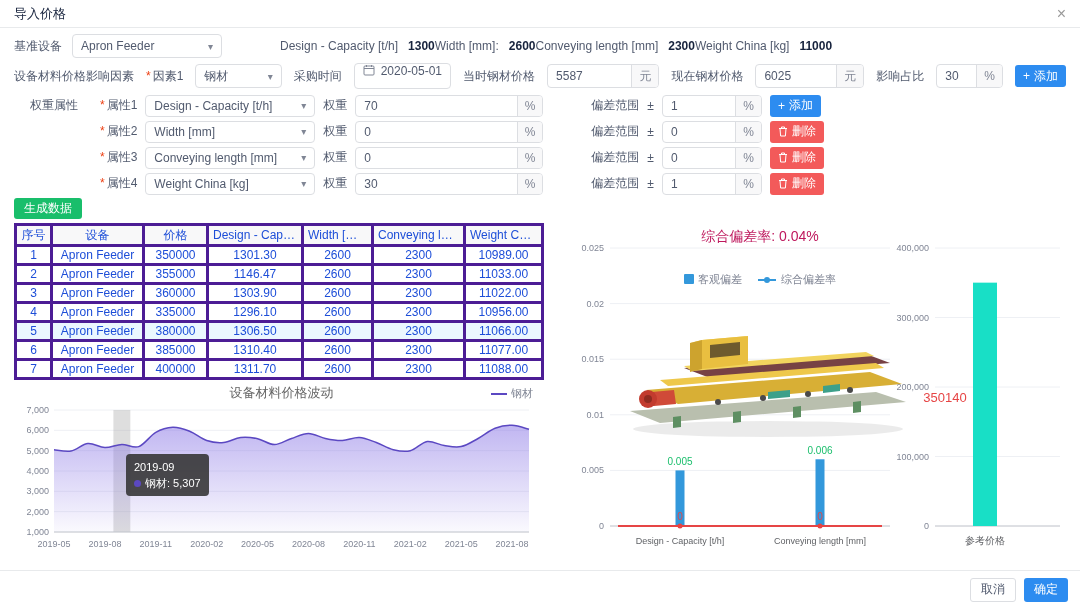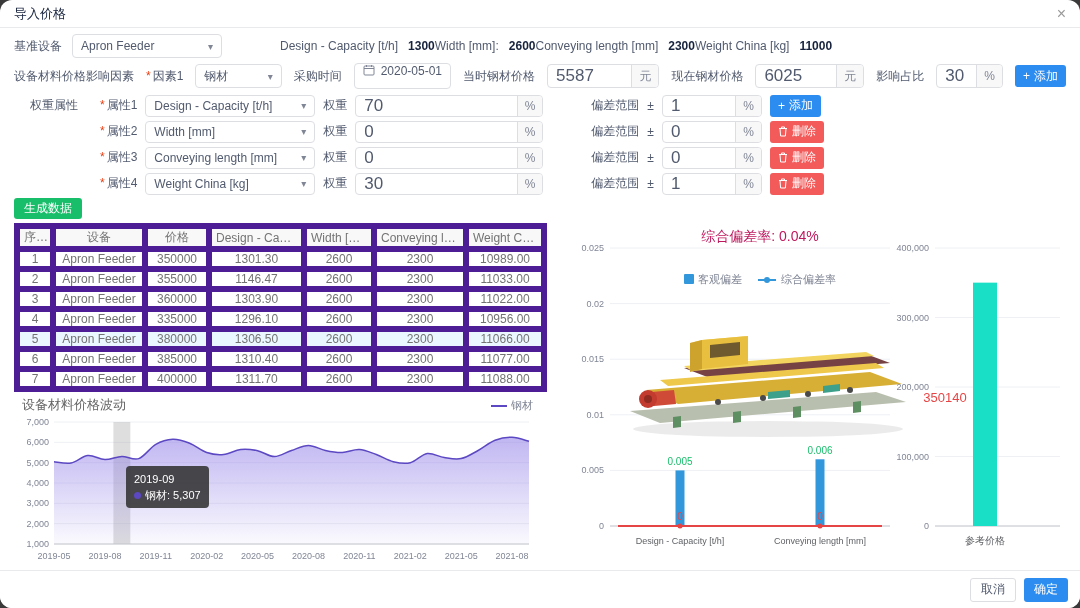--- a/index.html
+++ b/index.html
@@ -1,34 +1,34 @@
 <!DOCTYPE html>
 <html><head>
 <meta charset="utf-8">
 <style>
   *{margin:0;padding:0;box-sizing:border-box}
   html,body{width:1080px;height:608px;overflow:hidden}
   body{background:#3a3a3a;font-family:"Liberation Sans","DejaVu Sans",sans-serif;font-size:12px;color:#515a6e}
   svg text{font-family:"Liberation Sans","DejaVu Sans",sans-serif}
-  .modal{position:absolute;inset:0;background:#fff;border-radius:12px;overflow:hidden}
+  .modal{position:absolute;inset:0;background:#fff;border-radius:0;overflow:hidden}
   .hdr{height:28px;display:flex;align-items:center;justify-content:space-between;padding:0 14px;border-bottom:1px solid #e8eaec}
   .title{font-size:13px;color:#17233d}
   .close{color:#999;font-size:16px;cursor:pointer;line-height:1}
   .row{display:flex;align-items:center;height:24px;margin:6px 14px 0}
   .row2{gap:12px}
   .lbl{color:#515a6e;white-space:nowrap}
   .reqlbl{white-space:nowrap}
   .req{color:#ed4014;font-style:normal;margin-right:2px}
   .select{display:inline-flex;align-items:center;justify-content:space-between;border:1px solid #dcdee2;border-radius:4px;height:24px;padding:0 8px;background:#fff;color:#515a6e;cursor:pointer;white-space:nowrap}
   .caret{color:#808695;font-size:10px;margin-left:6px}
   .specs{flex:1;display:flex;margin-left:58px;margin-right:8px}
   .spec{white-space:nowrap}
   .sval{font-weight:bold;color:#17233d;margin-left:10px}
   .igroup{display:inline-flex;align-items:center;border:1px solid #dcdee2;border-radius:4px;height:24px;overflow:hidden;background:#fff}
-  .igroup input{border:none;outline:none;height:100%;padding:0 8px;flex:1;min-width:0;font-size:17px;color:#515a6e;font-family:inherit;background:transparent}
+  .igroup input{border:none;outline:none;height:100%;padding:0 8px;flex:1;min-width:0;font-size:12px;color:#515a6e;font-family:inherit;background:transparent}
   .unit{border-left:1px solid #dcdee2;background:#f8f8f9;height:100%;display:flex;align-items:center;padding:0 7px;color:#808695}
   .datebox{display:inline-flex;align-items:flex-start;gap:6px;border:1px solid #dcdee2;border-radius:4px;height:26px;padding:0 8px;width:98px;color:#515a6e;white-space:nowrap;cursor:pointer}
   .btn{border:none;border-radius:3px;font-size:12px;height:24px;display:inline-flex;align-items:center;justify-content:center;padding:0 10px;cursor:pointer;font-family:inherit;white-space:nowrap}
   .btn.blue{background:#2d8cf0;color:#fff}
   .btn.red{background:#f35a5a;color:#fff}
   .btn.green{background:#19be6b;color:#fff;height:21px}
   .btn.plain{background:#fff;border:1px solid #dcdee2;color:#515a6e}
   .btn.small{height:22px;padding:0 8px}
   .bicon{margin-right:4px;display:inline-flex;align-items:center}
   #wrows{margin-top:6px}
@@ -36,25 +36,25 @@
   .wlead{width:62px;white-space:nowrap}
   .wrow .select{width:170px;height:22px}
   .wrow .igroup{height:22px}
   .wgrp{width:188px}
   .dgrp{width:100px}
   .devlbl{margin-left:40px}
   .pm{color:#515a6e}
   .genrow{margin:3px 0 0 14px;height:21px}
   .tablewrap{margin:4px 0 0 14px;width:527px}
   table{border-collapse:collapse;width:100%;font-size:12px;table-layout:fixed}
-  th,td{border:6px solid #4c1d95;text-align:center;padding:0 4px;height:19px;overflow:hidden;white-space:nowrap;text-overflow:ellipsis;color:#737373}
+  th,td{border:3px solid #4c1d95;text-align:center;padding:0 4px;height:19px;overflow:hidden;white-space:nowrap;text-overflow:ellipsis;color:#1d4ed8}
   th{background:#f8f8f9;height:21px;font-weight:normal}
   tr.hl td{background:#ebf7ff}
   .chartbox{position:relative;margin:2px 0 0 14px;width:527px;height:172px}
-  .ctitle{position:absolute;top:2px;left:8px;right:0;font-size:13px;color:#666}
+  .ctitle{position:absolute;top:2px;left:8px;right:0;text-align:center;font-size:13px;color:#666}
   .clegend{position:absolute;top:4px;right:8px;display:flex;align-items:center;gap:4px;font-size:11px;color:#808695;cursor:pointer}
   .lsym{width:16px;height:0;border-top:2px solid #5b48c2;display:inline-block}
   .tooltip{position:absolute;left:112px;top:72px;background:rgba(50,50,50,0.88);color:#fff;border-radius:4px;padding:5px 8px;font-size:11px;line-height:16px;pointer-events:none;white-space:nowrap}
   .tdot{display:inline-block;width:7px;height:7px;border-radius:50%;background:#5b48c2;margin-right:4px}
   .summary{position:absolute;left:600px;top:226px;width:320px;text-align:center;font-size:14px;color:#be185d;line-height:21px}
   .legend2{position:absolute;left:600px;top:272px;width:320px;display:flex;justify-content:center;gap:16px;font-size:11px;color:#808695;align-items:center;cursor:pointer}
   .sq{width:10px;height:10px;background:#3398db;display:inline-block;border-radius:1px;margin-right:4px;vertical-align:-1px}
   .ln{position:relative;width:18px;height:2px;background:#3398db;display:inline-block;margin-right:5px;vertical-align:2px}
   .ln i{position:absolute;left:6px;top:-2px;width:6px;height:6px;border-radius:50%;background:#3398db}
   #dev-svg{position:absolute;left:560px;top:222px}

